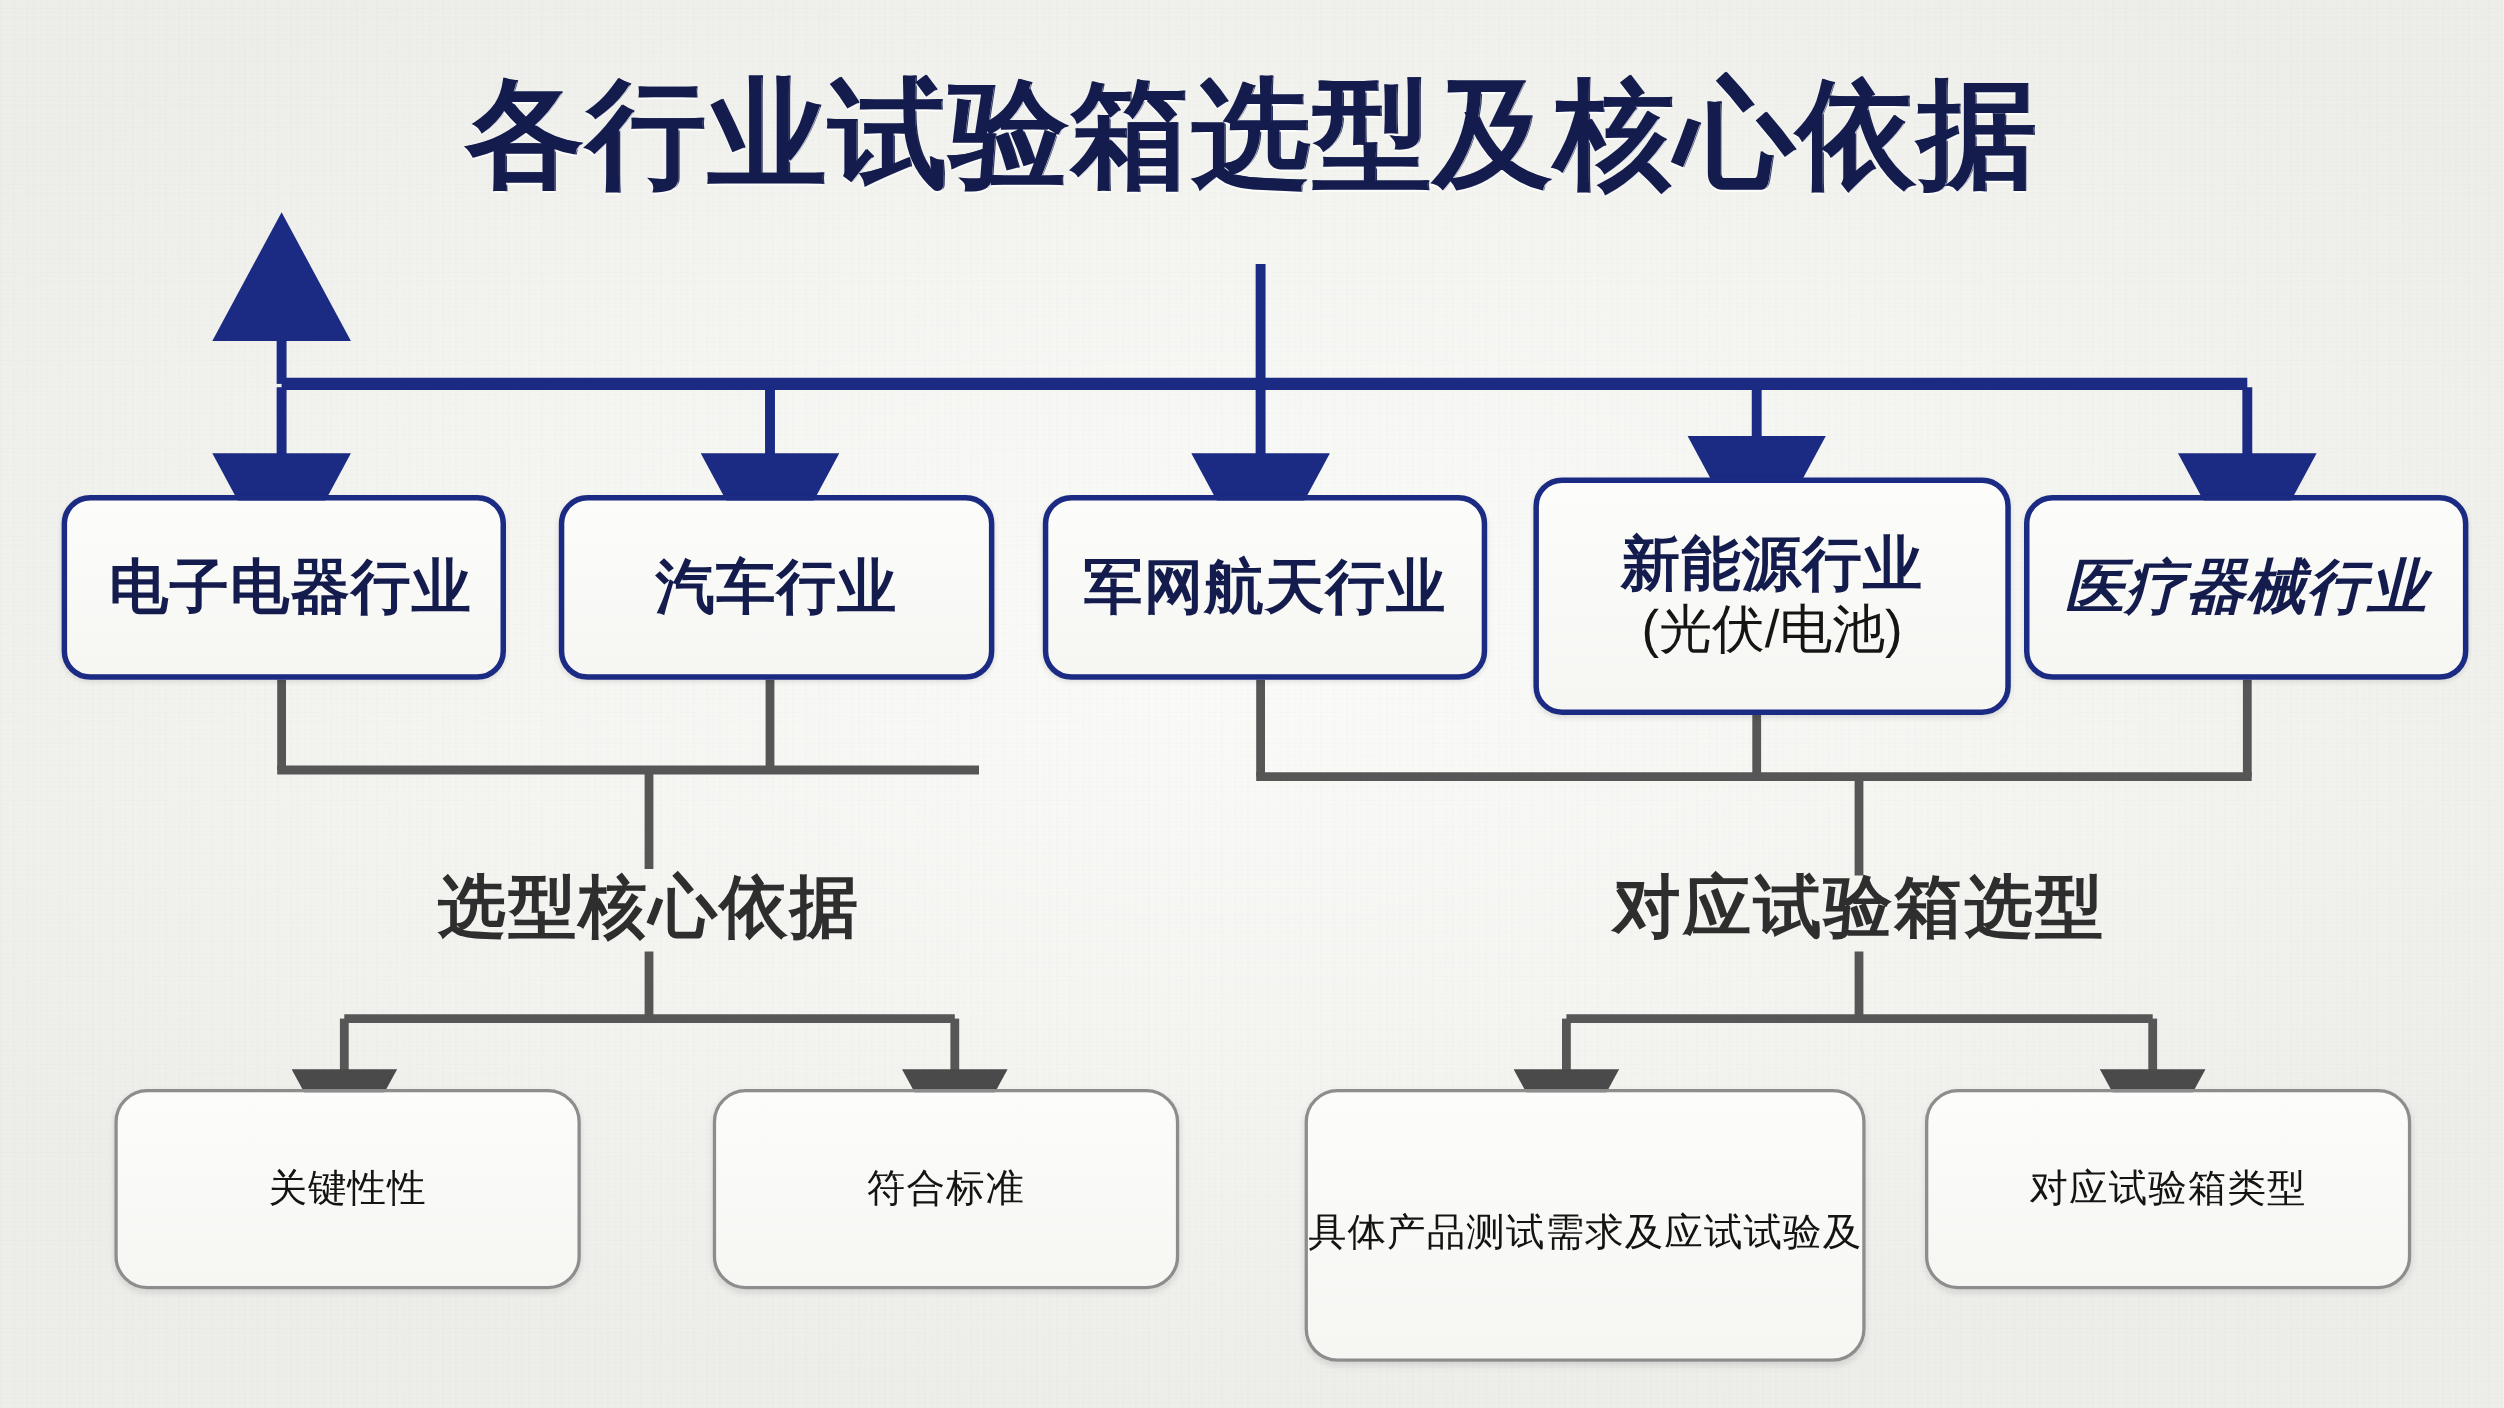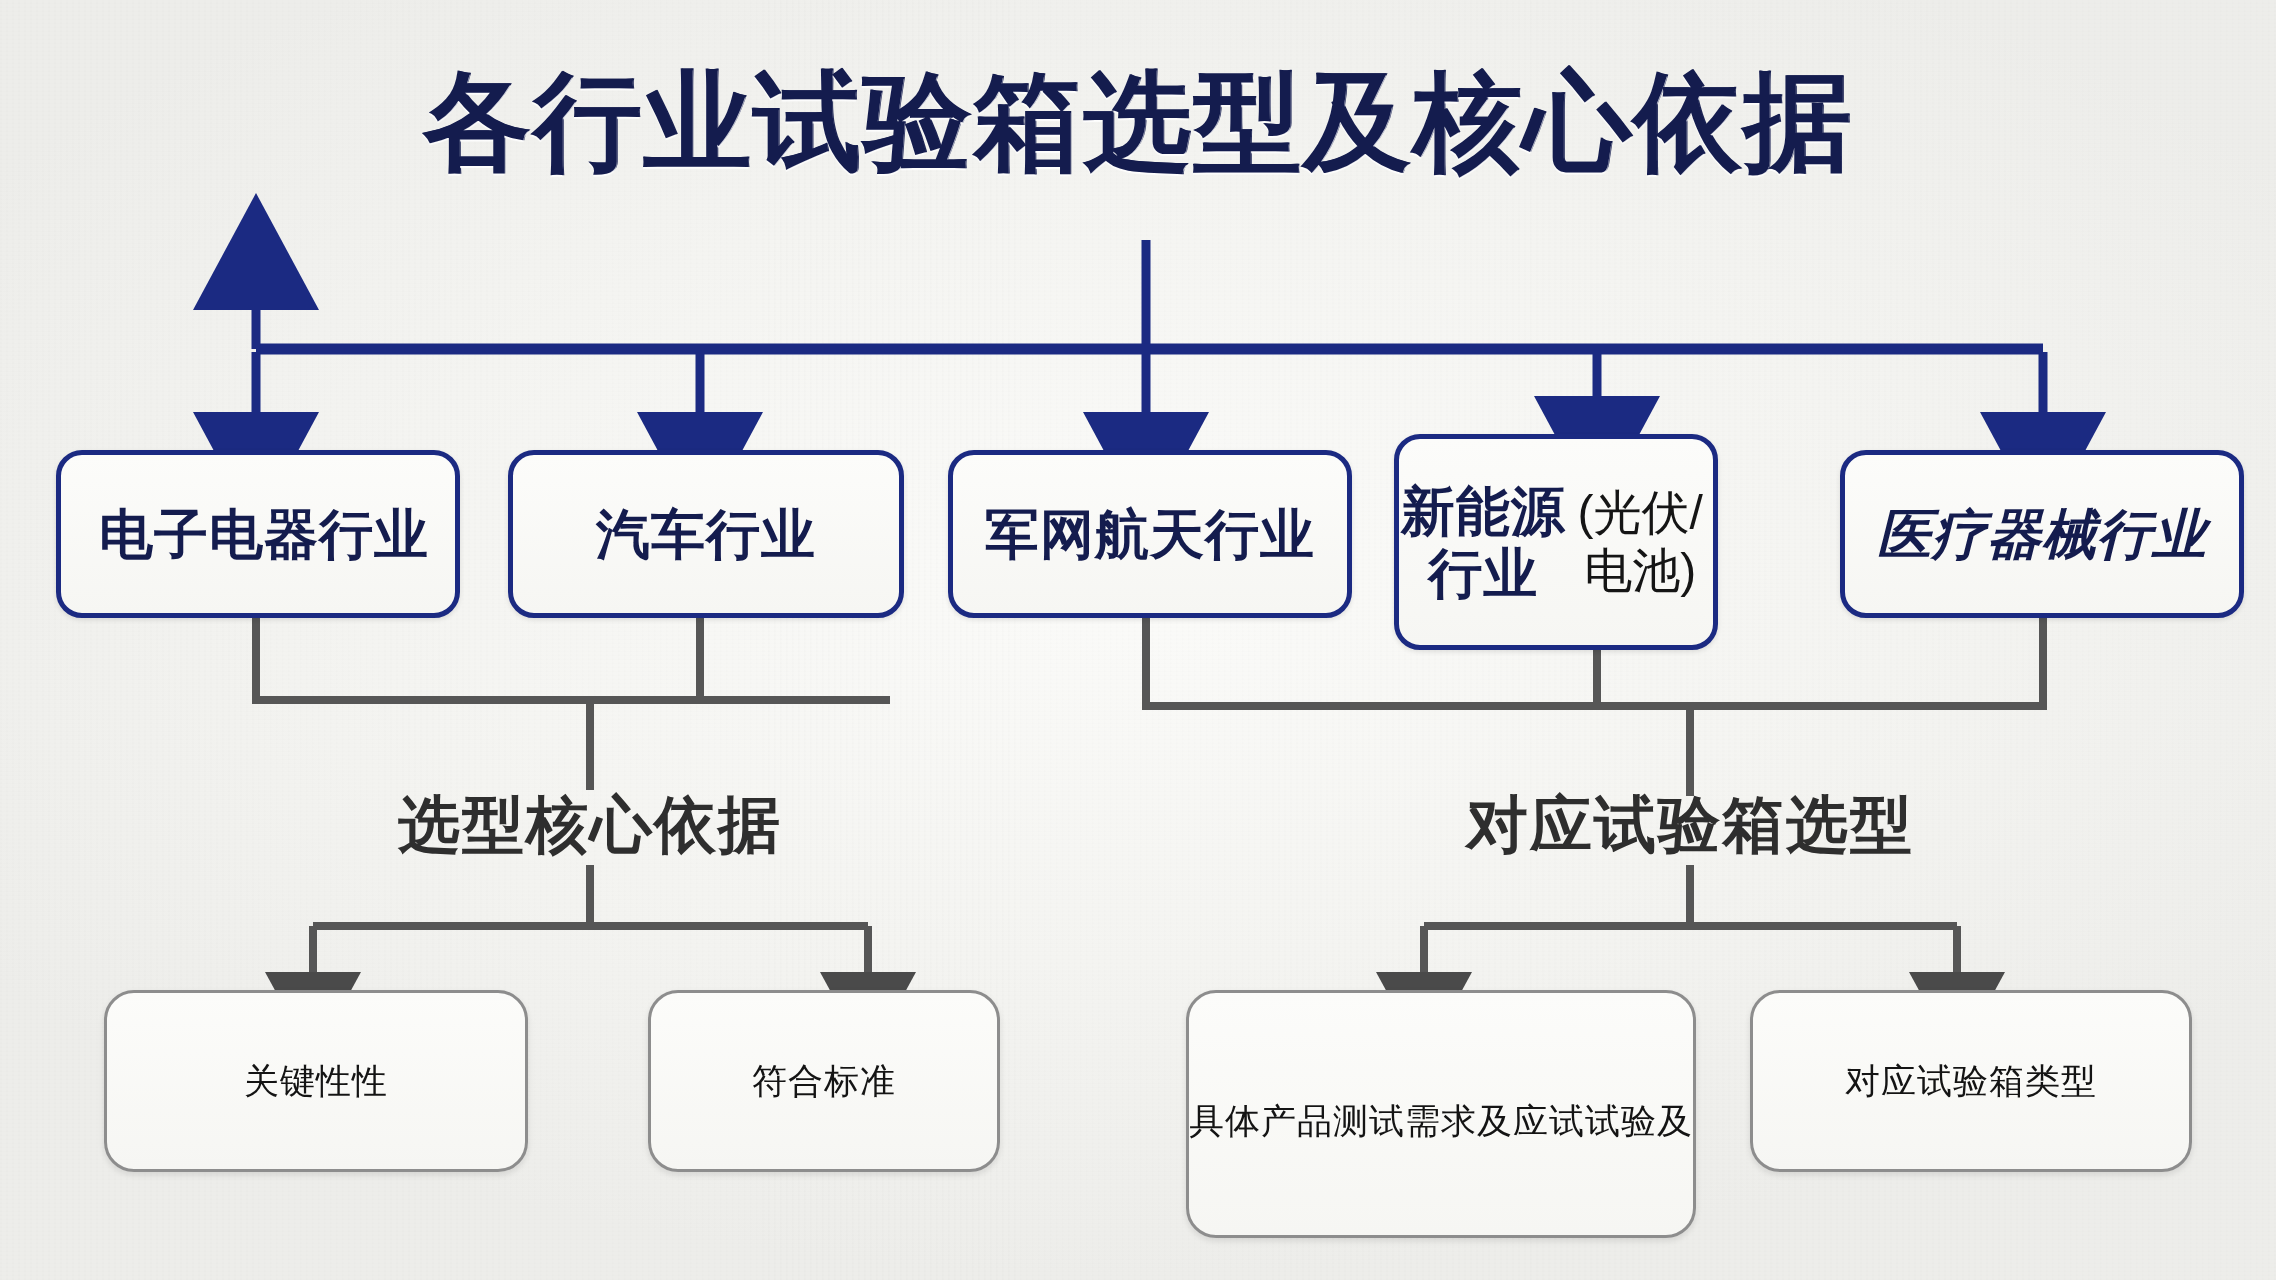--- a/index.html
+++ b/index.html
@@ -191,42 +191,42 @@
   </div>
 
   <div class="node industry" style="left:508px; top:450px; width:396px; height:168px;">
     <span class="line1">汽车行业</span>
   </div>
 
   <div class="node industry" style="left:948px; top:450px; width:404px; height:168px;">
     <span class="line1">军网航天行业</span>
   </div>
 
-  <div class="node industry" style="left:1394px; top:434px; width:324px; height:216px; flex-direction:row; justify-content:center;">
+  <div class="node industry" style="left:1394px; top:434px; width:434px; height:216px; flex-direction:column; justify-content:center;">
     <span class="line1">新能源行业</span>
     <span class="line2">(光伏/电池)</span>
   </div>
 
   <div class="node industry" style="left:1840px; top:450px; width:404px; height:168px;font-style:italic;">
     <span class="line1">医疗器械行业</span>
   </div>
 
   <div class="caption" style="left:250px; top:775px; width:680px;">
     <span class="stacked">选型核心依据</span>
   </div>
 
   <div class="caption" style="left:1330px; top:775px; width:720px;">
     <span class="stacked">对应试验箱选型</span>
   </div>
 
   <div class="node leaf" style="left:104px; top:990px; width:424px; height:182px;">
     <span>关键性性</span>
   </div>
 
-  <div class="node leaf" style="left:648px; top:990px; width:352px; height:182px;">
+  <div class="node leaf" style="left:648px; top:990px; width:424px; height:182px;">
     <span>符合标准</span>
   </div>
 
   <div class="node leaf" style="left:1186px; top:990px; width:510px; height:248px; flex-direction:row; justify-content:center;">
     <span class="stacked">具体产品测试需求</span>
     <span class="stacked">及应试试验及</span>
   </div>
 
   <div class="node leaf" style="left:1750px; top:990px; width:442px; height:182px;">
     <span>对应试验箱类型</span>

